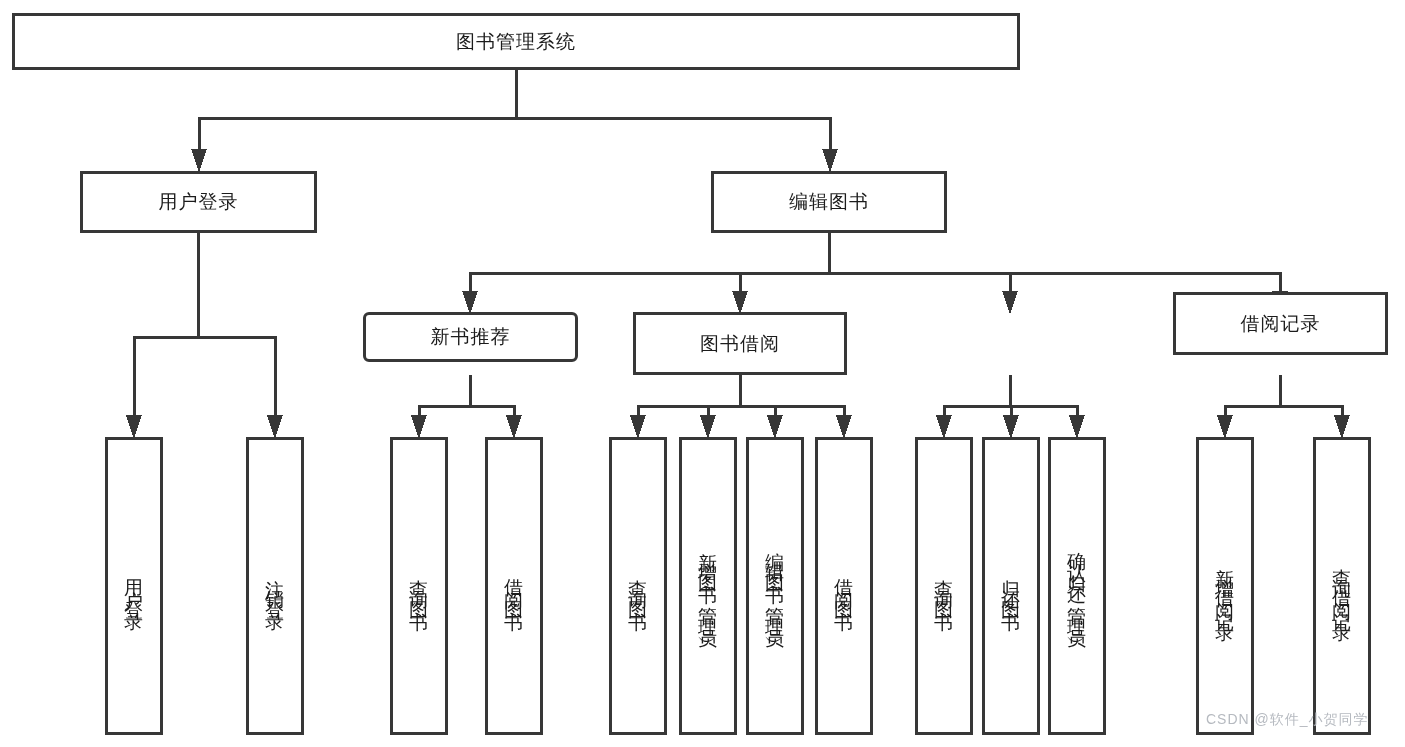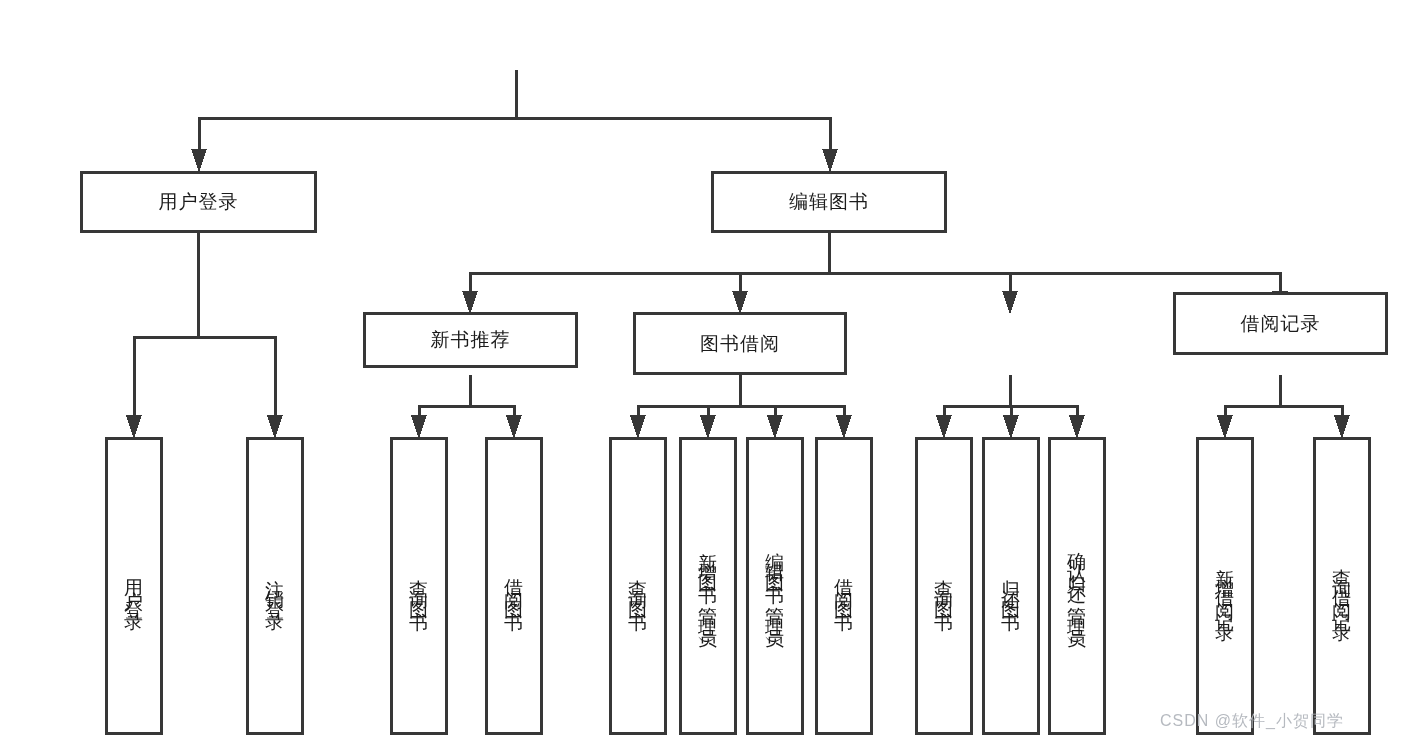--- a/index.html
+++ b/index.html
@@ -40,22 +40,22 @@
   .vbox .vlabel{
     writing-mode:vertical-rl;
     text-orientation:mixed;
     font-size:19px;
     letter-spacing:11px;
     line-height:1;
     white-space:nowrap;
   }
   .watermark{
     position:absolute;
-    left:1160px;top:711px;
-    font-size:16px;
+    left:1206px;top:711px;
+    font-size:14px;
     letter-spacing:1px;
     color:var(--watermark);
     z-index:5;
     white-space:nowrap;
   }
 </style>
 </head>
 <body>
 
 <div class="canvas">
@@ -101,29 +101,32 @@
     <polygon points="936,415 952,415 944,439"></polygon>
     <polygon points="1003,415 1019,415 1011,439"></polygon>
     <polygon points="1069,415 1085,415 1077,439"></polygon>
 
     <path d="M1280 375 V406"></path>
     <path d="M1225 417 V406 H1342 V417"></path>
     <polygon points="1217,415 1233,415 1225,439"></polygon>
     <polygon points="1334,415 1350,415 1342,439"></polygon>
   </svg>
 
+  <div class="hbox" style="left:12px;top:13px;width:1008px;height:57px;">
+    <span>图书管理系统</span>
+  </div>
 
   <div class="hbox" style="left:80px;top:171px;width:237px;height:62px;">
     <span>用户登录</span>
   </div>
   <div class="hbox" style="left:711px;top:171px;width:236px;height:62px;">
     <span>编辑图书</span>
   </div>
 
-  <div class="hbox" style="left:363px;top:312px;width:215px;height:56px;">
+  <div class="hbox" style="left:363px;top:312px;width:215px;height:50px;border-radius:6px;">
     <span>新书推荐</span>
   </div>
   <div class="hbox" style="left:633px;top:312px;width:214px;height:63px;">
     <span>图书借阅</span>
   </div>
   <div class="hbox" style="left:1173px;top:292px;width:215px;height:63px;">
     <span>借阅记录</span>
   </div>
 
   <div class="vbox" style="left:105px;">

